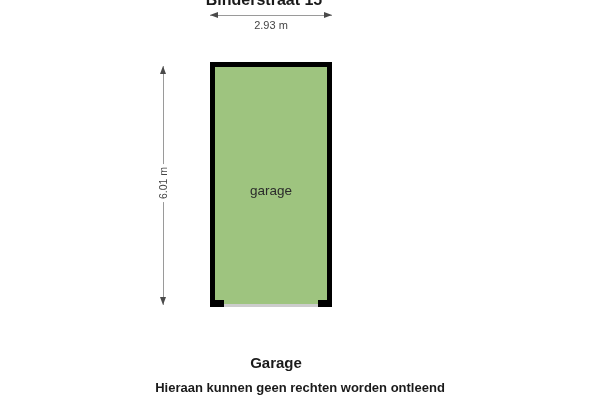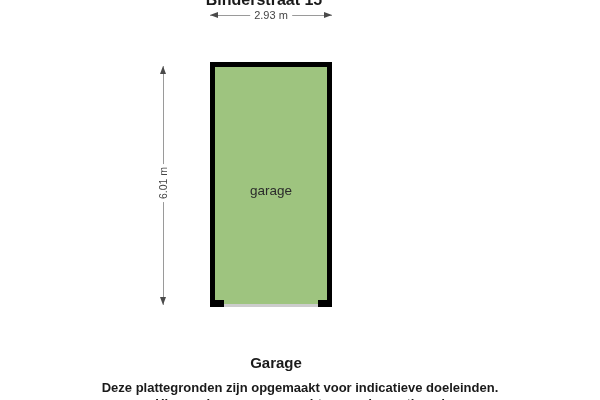--- a/index.html
+++ b/index.html
@@ -70,21 +70,21 @@
 
   .dim-label {
     background: #ffffff;
     color: #444444;
     font-size: 11px;
     white-space: nowrap;
     padding: 1px 4px;
   }
   .hdim-label {
     left: 271px;
-    top: 15px;
+    top: 25px;
     transform: translate(-50%, -50%);
     text-align: right;
   }
   .vdim-label {
     left: 163px;
     top: 183px;
     transform: translate(-50%, -50%) rotate(-90deg);
     font-size: 10.5px;
     padding: 1px 3px;
   }
@@ -133,15 +133,14 @@
 
 <div class="abs room" style="background: rgb(158, 196, 127); border-color: rgb(0, 0, 0);">
   <div class="room-label">garage</div>
   <div class="door-line" style="background: rgb(204, 204, 204);"></div>
   <div class="wall-stub left" style="background: rgb(0, 0, 0);"></div>
   <div class="wall-stub right" style="background: rgb(0, 0, 0);"></div>
 </div>
 
 <div class="abs plan-caption">Garage</div>
 <div class="abs disclaimer">
-  <div>Deze plattegronden zijn opgemaakt voor indicatieve doeleinden.</div>
   <div>Hieraan kunnen geen rechten worden ontleend</div>
 </div>
 
 </body></html>

